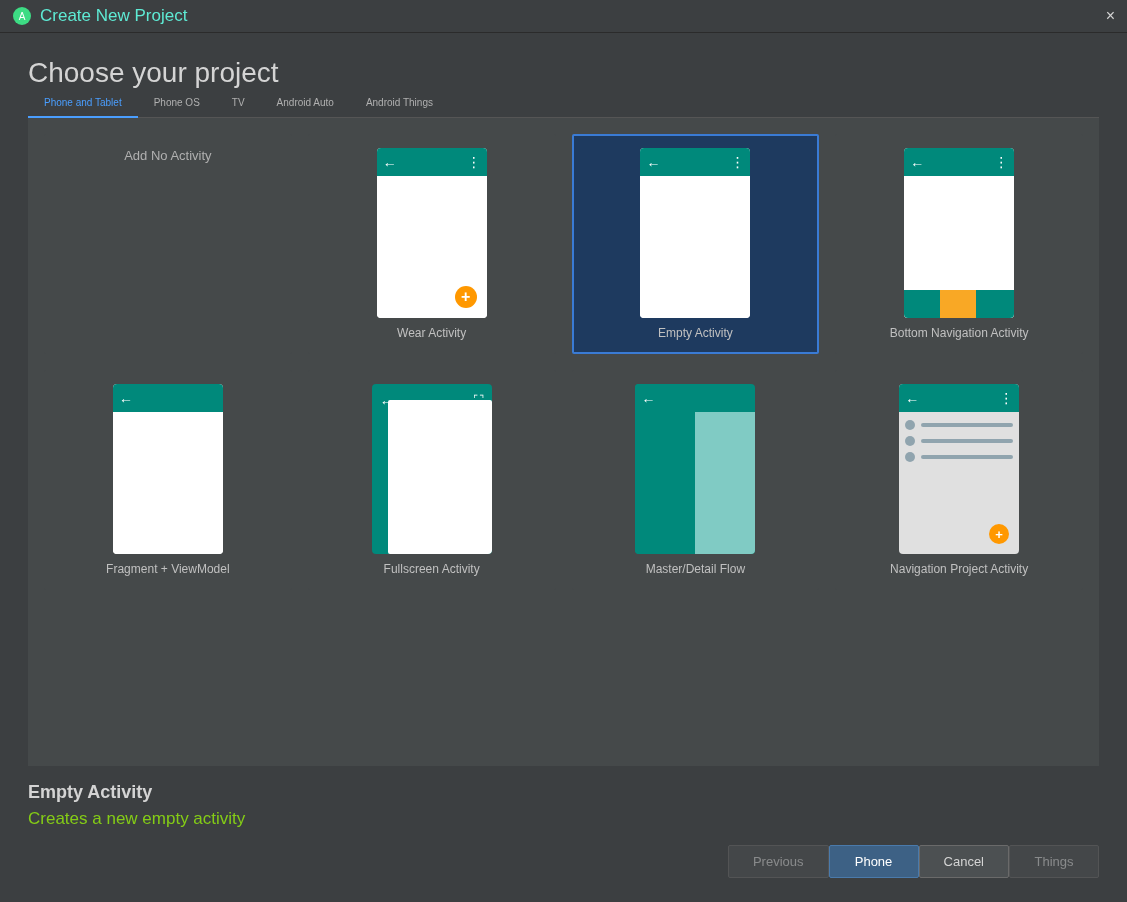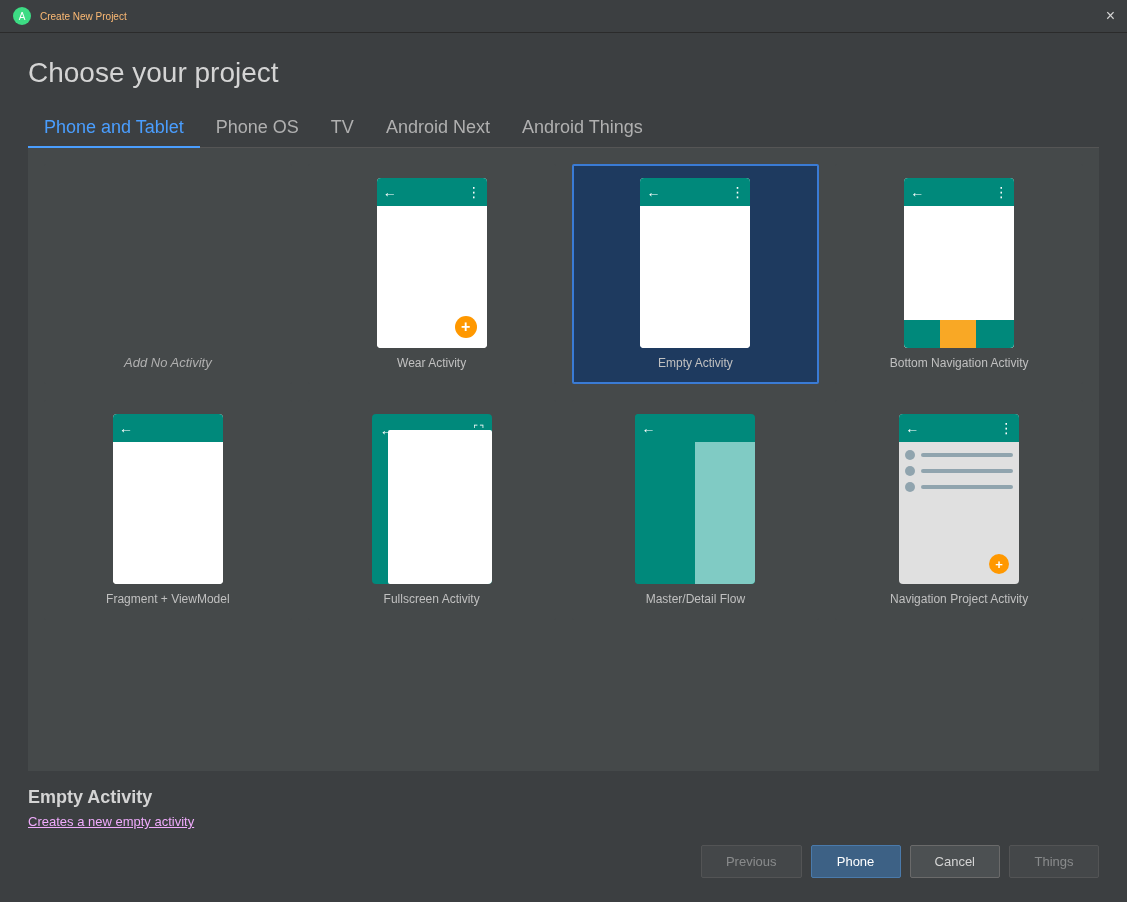--- a/index.html
+++ b/index.html
@@ -30,54 +30,53 @@
     .title-bar-left {
       display: flex;
       align-items: center;
       gap: 8px;
     }
     .android-logo {
       width: 20px;
       height: 20px;
     }
     .title-bar-text {
-      font-size: 10px;
-      color: #fdba74;
+      font-size: 17px;
+      color: #5eead4;
     }
     .close-btn {
       cursor: pointer;
       color: #d4d4d4;
       font-size: 16px;
       background: none;
       border: none;
       color: #d4d4d4;
     }
     .content {
       flex: 1;
       display: flex;
       flex-direction: column;
       padding: 24px 28px 0 28px;
       overflow: hidden;
     }
     .page-title {
       font-size: 28px;
       font-weight: 300;
       color: #d4d4d4;
-      margin-bottom: 20px;
     }
     .tabs {
       display: flex;
       gap: 0;
       border-bottom: 1px solid #555;
       margin-bottom: 0;
       flex-shrink: 0;
     }
     .tab {
       padding: 8px 16px;
-      font-size: 18px;
+      font-size: 10px;
       color: #b0b0b0;
       cursor: pointer;
       border-bottom: 2px solid transparent;
       margin-bottom: -1px;
     }
     .tab.active {
       color: #4a9eff;
       border-bottom: 2px solid #4a9eff;
     }
     .grid-area {
@@ -111,23 +110,22 @@
       cursor: pointer;
       border: 2px solid transparent;
       border-radius: 2px;
       background: #45494a;
     }
     .grid-item.selected {
       background: #1e3a5f;
       border: 2px solid #3a7bd5;
     }
     .grid-item.no-activity {
-      justify-content: flex-end;
+      justify-content: flex-start;
       min-height: 200px;
-      font-style: italic;
     }
     .item-label {
       font-size: 12px;
       color: #c0c0c0;
       margin-top: 8px;
       text-align: center;
     }
     
     .phone-mock {
       width: 110px;
@@ -337,28 +335,27 @@
       padding: 16px 28px;
       flex-shrink: 0;
     }
     .selected-title {
       font-size: 18px;
       font-weight: bold;
       color: #d4d4d4;
       margin-bottom: 6px;
     }
     .selected-desc {
-      font-size: 13px;
-      color: #f0abfc;
-      text-decoration: underline;
+      font-size: 17px;
+      color: #84cc16;
     }
     .button-row {
       display: flex;
       justify-content: flex-end;
-      gap: 9px;
+      gap: 0;
       margin-top: 16px;
       padding-bottom: 8px;
     }
     .btn {
       padding: 8px 24px;
       font-size: 13px;
       border-radius: 2px;
       cursor: pointer;
       border: 1px solid #6a6a6a;
       background: #4c5052;
@@ -395,21 +392,21 @@
     <button class="close-btn">×</button>
   </div>
 
   <div class="content">
     <h1 class="page-title">Choose your project</h1>
 
     <div class="tabs">
       <div class="tab active">Phone and Tablet</div>
       <div class="tab">Phone OS</div>
       <div class="tab">TV</div>
-      <div class="tab">Android Next</div>
+      <div class="tab">Android Auto</div>
       <div class="tab">Android Things</div>
     </div>
 
     <div class="grid-area">
       <div class="grid">
 
         <div class="grid-item no-activity">
           <span class="no-activity-text">Add No Activity</span>
         </div>
 

